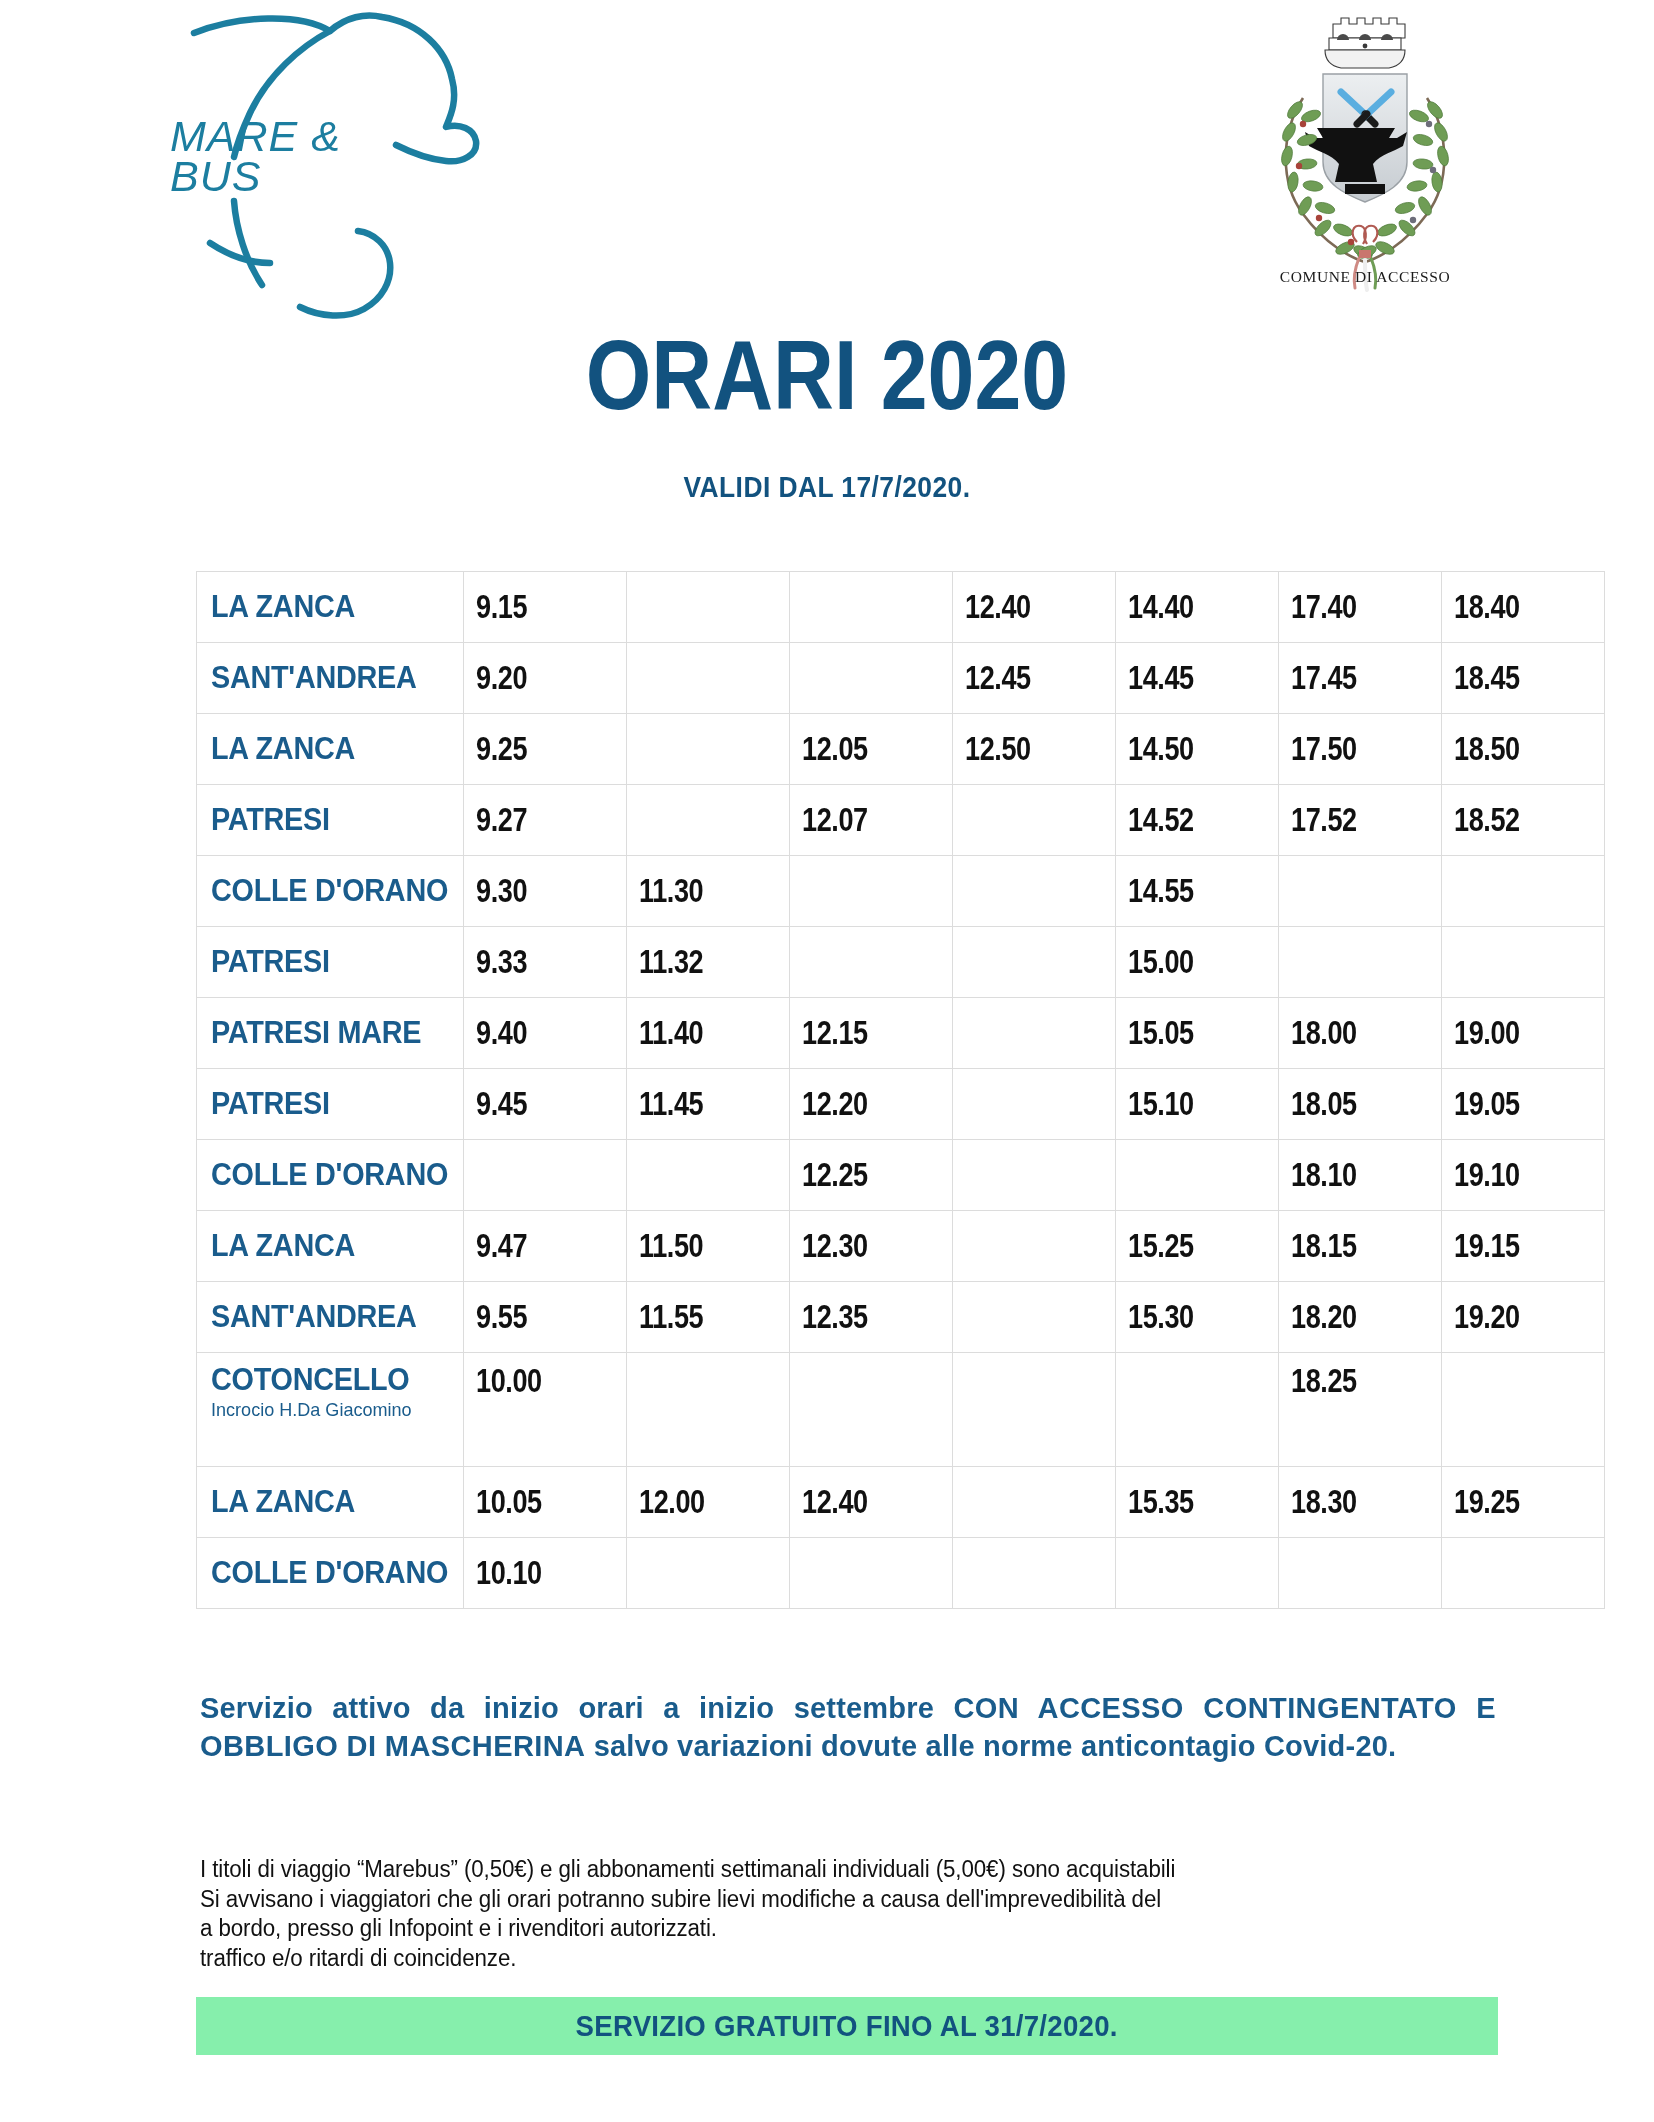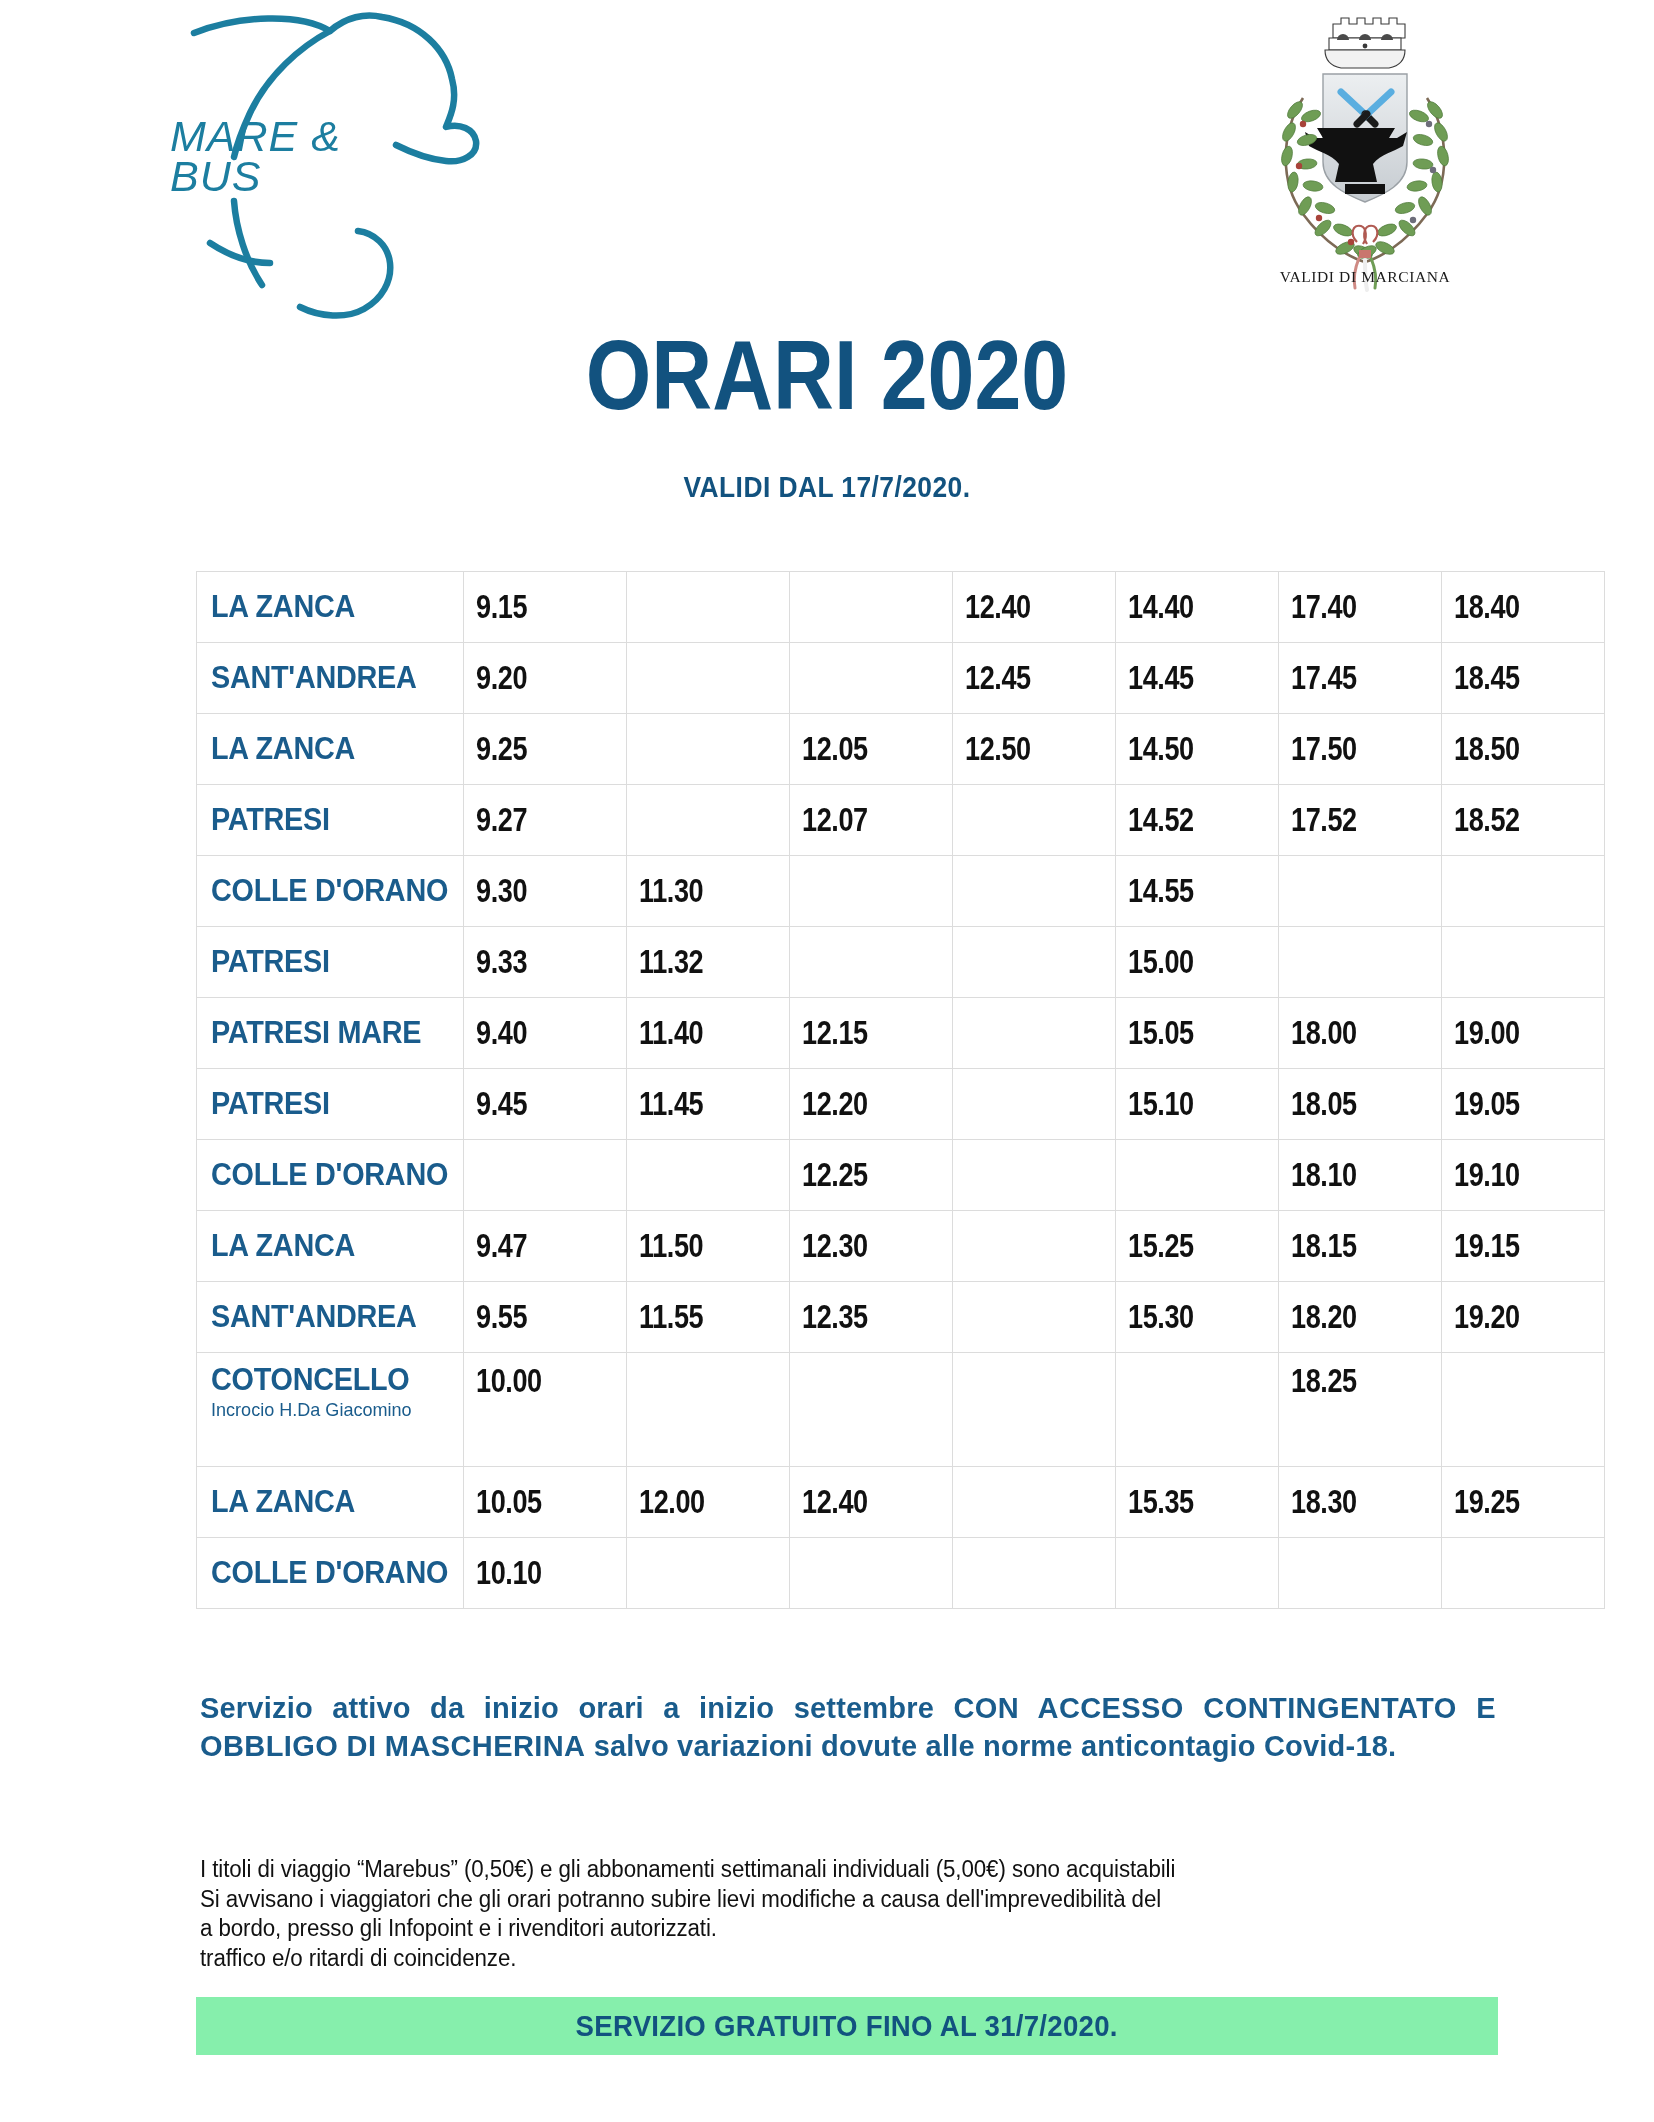--- a/index.html
+++ b/index.html
@@ -314,21 +314,21 @@
         <path d="M112 236 c -8 -8, -4 -18, 4 -16 c 6 2, 6 12, 2 18"></path>
         <path d="M128 236 c 8 -8, 4 -18, -4 -16 c -6 2, -6 12, -2 18"></path>
       </g>
       <g stroke-width="3" fill="none" stroke-linecap="round">
         <path d="M114 252 c -4 10, -6 20, -4 30" stroke="#cf8a84"></path>
         <path d="M120 254 c 0 10, 0 20, 2 30" stroke="#eeeeee" stroke-width="4"></path>
         <path d="M126 252 c 4 10, 6 20, 4 30" stroke="#6f9d55"></path>
       </g>
       <path d="M114 244 h12 v8 h-12 Z" fill="#c9766e"></path>
     </svg>
-    <div id="crest-caption">VALIDI DI MARCIANA</div>
+    <div id="crest-caption">COMUNE DI ACCESSO</div>
   </div>
 </div>
 
 <div id="title">ORARI 2020</div>
 <div id="subtitle">VALIDI DAL 17/7/2020.</div>
 
 <table id="timetable">
   <tbody>
       <tr>
         <td class="stop"><span class="nm">LA ZANCA</span></td>
@@ -466,21 +466,21 @@
         <td class="time"></td>
         <td class="time"></td>
         <td class="time"></td>
         <td class="time"></td>
         <td class="time"></td>
         <td class="time"></td>
       </tr>
     </tbody>
 </table>
 
-<div id="notice-main"><span>Servizio attivo da inizio orari a inizio settembre </span><span class="caps">CON ACCESSO CONTINGENTATO E OBBLIGO DI MASCHERINA</span><span> salvo variazioni dovute alle norme anticontagio Covid-18.</span></div>
+<div id="notice-main"><span>Servizio attivo da inizio orari a inizio settembre </span><span class="caps">CON ACCESSO CONTINGENTATO E OBBLIGO DI MASCHERINA</span><span> salvo variazioni dovute alle norme anticontagio Covid-20.</span></div>
 
 <div id="finalprint">
   <p><span class="sq">I titoli di viaggio “Marebus” (0,50€) e gli abbonamenti settimanali individuali (5,00€) sono acquistabili</span></p>
   <p><span class="sq">Si avvisano i viaggiatori che gli orari potranno subire lievi modifiche a causa dell'imprevedibilità del</span></p>
   <p><span class="sq">a bordo, presso gli Infopoint e i rivenditori autorizzati.</span></p>
   <p><span class="sq">traffico e/o ritardi di coincidenze.</span></p>
 </div>
 
 <div id="banner"><span>SERVIZIO GRATUITO FINO AL 31/7/2020.</span></div>
 

